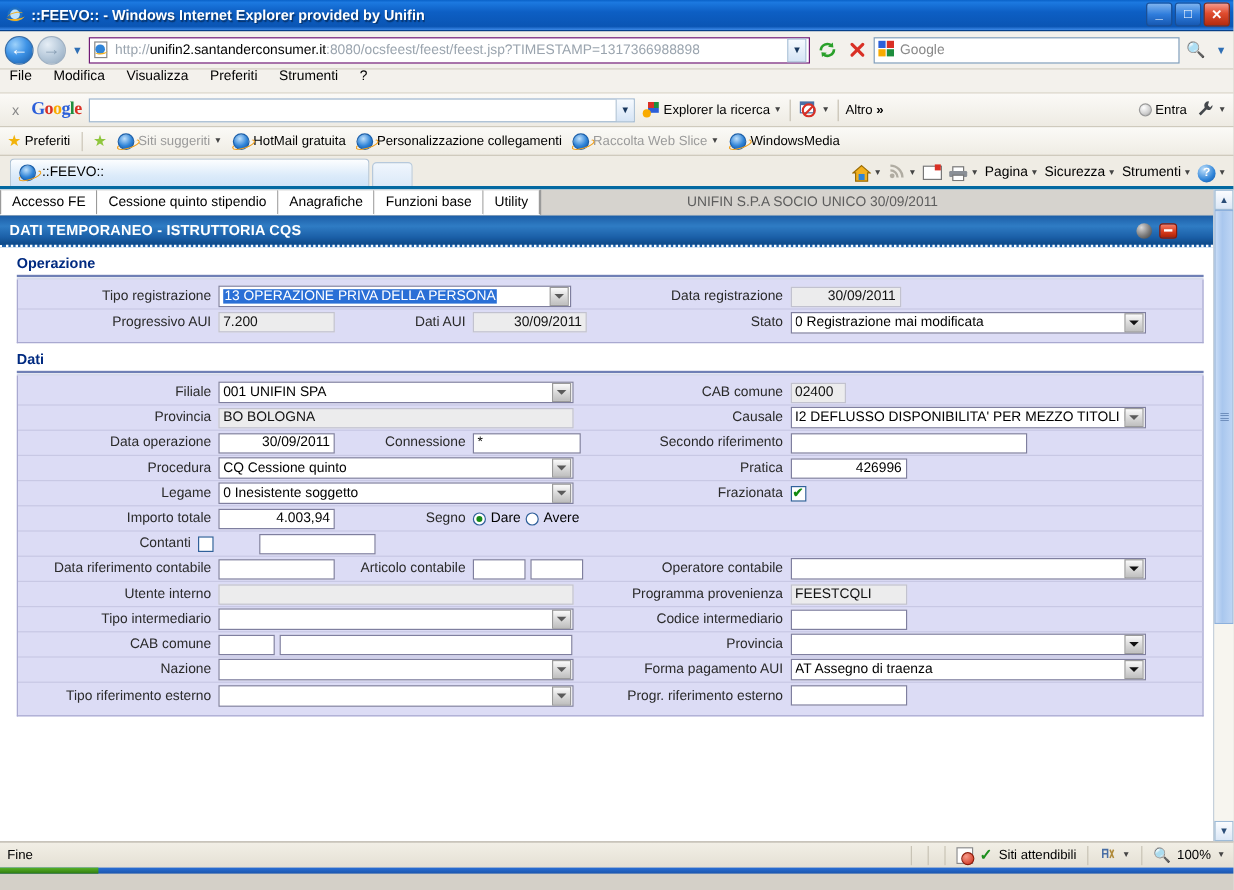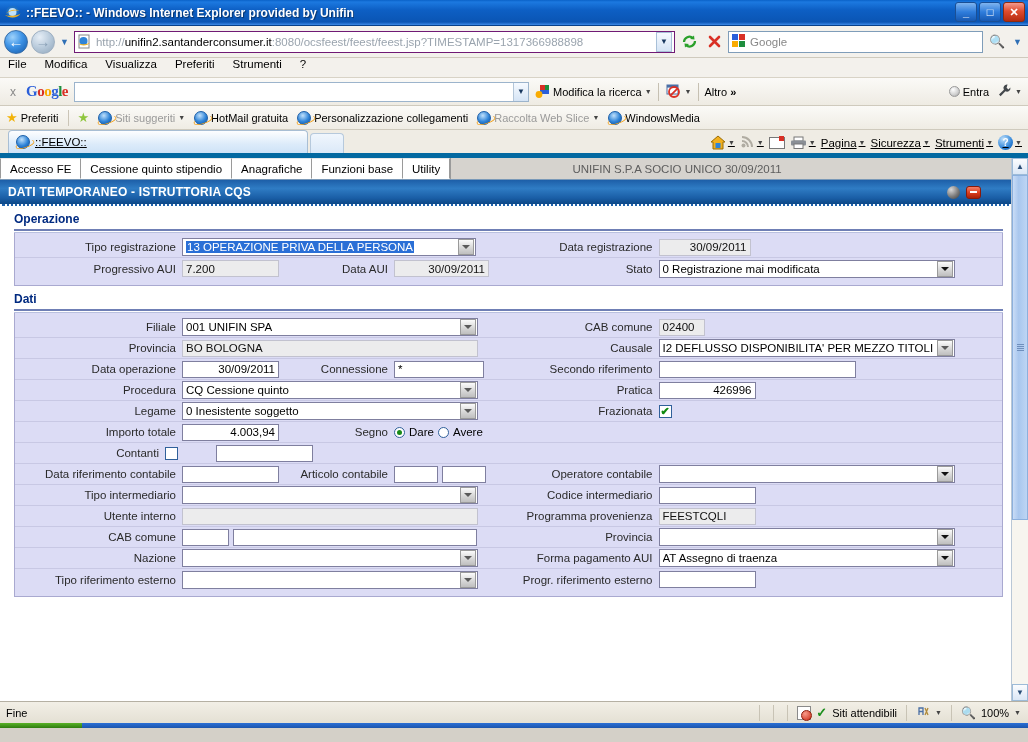--- a/index.html
+++ b/index.html
@@ -145,22 +145,21 @@
     border:1.5px solid #f0a11e;border-radius:50%;
     transform: rotate(-18deg); border-top-color:transparent;border-bottom-color:#f0a11e;
   }
   .star { color:#f2b30a; font-size:13px; }
   .star-g { color:#8fc63d; font-size:13px; }
 
   
   .tabstrip {
     height: 28px; background:#efece4; display:flex; align-items:flex-end;
     padding-left: 8px; position: relative;
-    border-bottom: 5px solid #0369a1;
-    text-decoration: underline;
+    border-bottom: 3px solid #0369a1;
   }
   .tab {
     height: 23px; min-width: 300px;
     background: linear-gradient(to bottom,#fdfeff,#dcebfa 60%,#cfe3f7);
     border:1px solid #a8bed4; border-bottom:none;
     border-radius: 4px 4px 0 0;
     display:flex;align-items:center;gap:5px;padding: 0 10px 0 7px;
     font-size:11.5px;
   }
   .tab-new {
@@ -404,21 +403,21 @@
   </span>
   <span class="gitem">
     <span class="gicon-person">
       <svg width="15" height="15" viewBox="0 0 15 15">
         <rect x="5" y="1" width="5" height="5" fill="#d93025"></rect>
         <rect x="10" y="1" width="4" height="5" fill="#1e8e3e"></rect>
         <rect x="5" y="6" width="9" height="4" fill="#2b5fd9"></rect>
         <circle cx="4" cy="10.5" r="3.4" fill="#f9ab00"></circle>
       </svg>
     </span>
-    <span>Modifica la ricerca</span>
+    <span>Explorer la ricerca</span>
     <span class="caret">▼</span>
   </span>
   <span class="gsep"></span>
   <span class="gitem">
     <span>
       <svg width="17" height="15" viewBox="0 0 17 15">
         <rect x="2" y="2" width="11" height="9" fill="#fff" stroke="#4a6fa5"></rect>
         <rect x="2" y="2" width="11" height="2.6" fill="#4a6fa5"></rect>
         <circle cx="9" cy="9" r="5" fill="none" stroke="#d93025" stroke-width="1.8"></circle>
         <path d="M5.6 12.4 L12.4 5.6" stroke="#d93025" stroke-width="1.8"></path>
@@ -578,21 +577,21 @@
           <div class="fhalf">
             <span class="flabel fl-r">Data registrazione</span>
             <span class="fakein ro num" style="width:92px;justify-content:flex-end">30/09/2011</span>
           </div>
         </div>
 
         <div class="frow">
           <div class="fhalf">
             <span class="flabel fl-l">Progressivo AUI</span>
             <span class="fakein ro" style="width:97px">7.200</span>
-            <span class="flabel" style="width:115px">Data AUI</span>
+            <span class="flabel" style="width:115px">Dati AUI</span>
             <span class="fakein ro num" style="width:95px;justify-content:flex-end">30/09/2011</span>
           </div>
           <div class="fhalf">
             <span class="flabel fl-r">Stato</span>
             <span class="selwrap" style="width:296px">
               <span class="sel-text">0 Registrazione mai modificata</span>
               <span class="arrowbtn dark">
                   <i></i>
                 </span>
             </span>
@@ -724,42 +723,42 @@
               <span class="arrowbtn dark">
                   <i></i>
                 </span>
             </span>
           </div>
         </div>
 
 
         <div class="frow sep">
           <div class="fhalf">
+            <span class="flabel fl-l">Utente interno</span>
+            <span class="fakein ro" style="width:296px"></span>
+          </div>
+          <div class="fhalf">
+            <span class="flabel fl-r">Programma provenienza</span>
+            <span class="fakein ro" style="width:97px">FEESTCQLI</span>
+          </div>
+        </div>
+
+        <div class="frow sep">
+          <div class="fhalf">
             <span class="flabel fl-l">Tipo intermediario</span>
             <span class="selwrap" style="width:296px">
               <span class="sel-text"></span>
               <span class="arrowbtn">
                   <i></i>
                 </span>
             </span>
           </div>
           <div class="fhalf">
             <span class="flabel fl-r">Codice intermediario</span>
             <span class="fakein" style="width:97px"></span>
-          </div>
-        </div>
-
-        <div class="frow sep">
-          <div class="fhalf">
-            <span class="flabel fl-l">Utente interno</span>
-            <span class="fakein ro" style="width:296px"></span>
-          </div>
-          <div class="fhalf">
-            <span class="flabel fl-r">Programma provenienza</span>
-            <span class="fakein ro" style="width:97px">FEESTCQLI</span>
           </div>
         </div>
 
         <div class="frow sep">
           <div class="fhalf">
             <span class="flabel fl-l">CAB comune</span>
             <span class="fakein" style="width:47px"></span>
             <span class="fakein" style="width:244px;margin-left:4px"></span>
           </div>
           <div class="fhalf">

